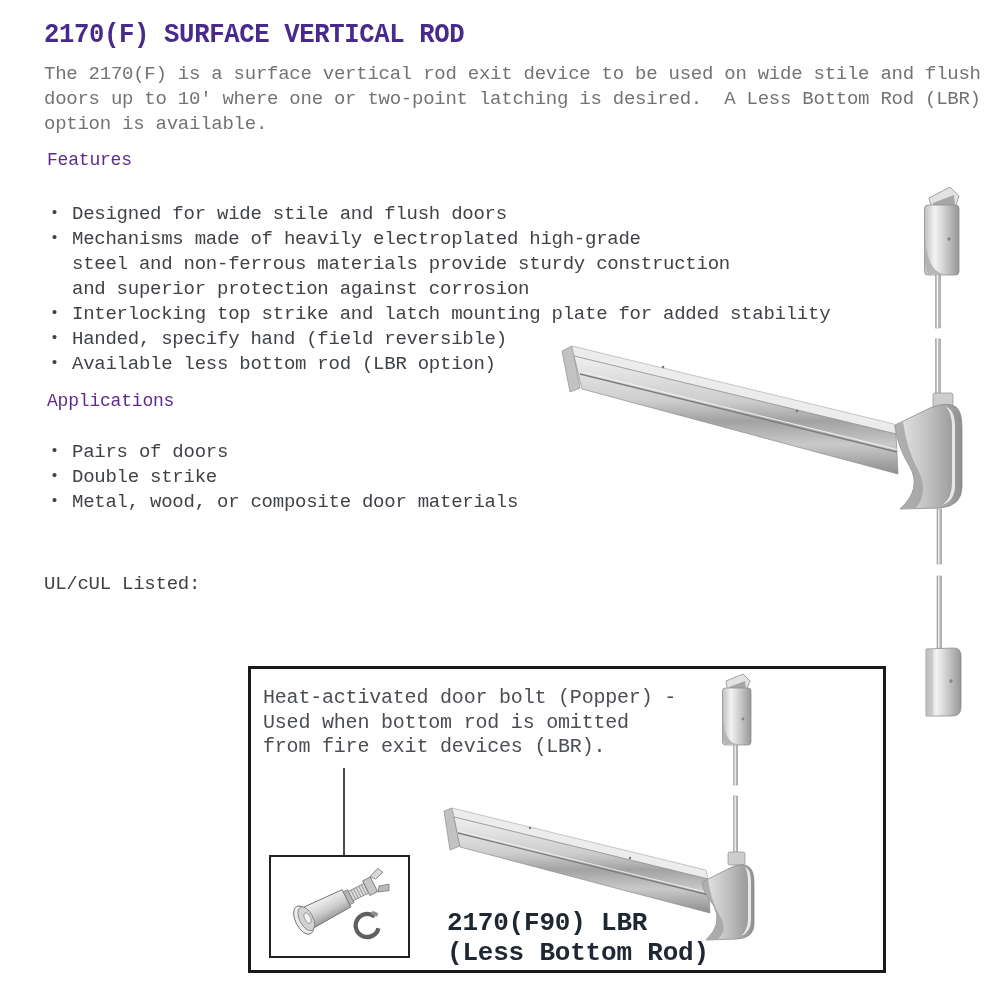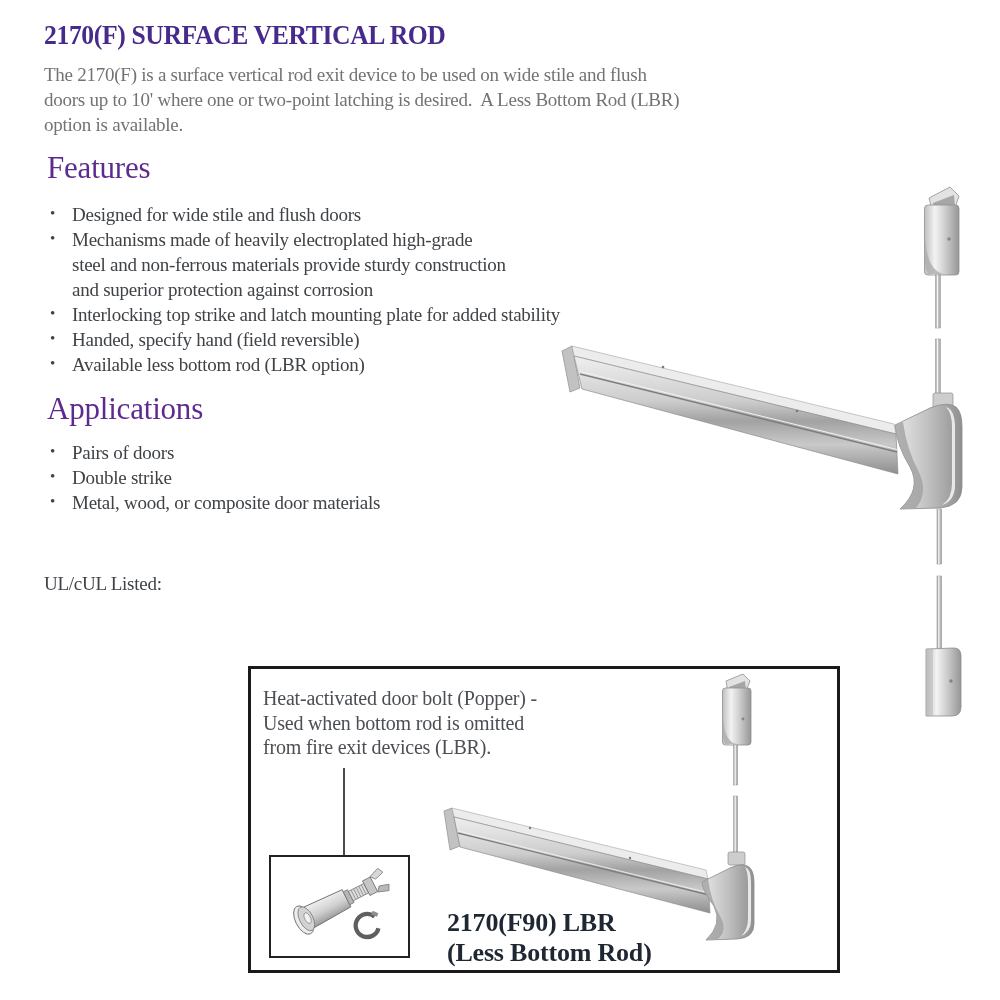--- a/index.html
+++ b/index.html
@@ -1,45 +1,45 @@
 <!DOCTYPE html>
 <html><head>
 <meta charset="utf-8">
 <style>
   html,body{margin:0;padding:0;background:#fff;}
   .page{
     position:relative;width:1000px;height:1000px;background:#ffffff;overflow:hidden;
-    font-family:Liberation Serif, serif;color:#3f4347;
+    font-family:Liberation Mono, monospace;color:#3f4347;
   }
   .abs{position:absolute;}
   .page-title{
     left:44px;top:20px;font-size:27px;font-weight:bold;color:#472a8c;
     letter-spacing:-0.4px;transform:scaleX(.95);transform-origin:left top;white-space:nowrap;
   }
   .intro{
     left:44px;top:62px;font-size:19px;line-height:25px;letter-spacing:-0.25px;
     white-space:pre-wrap;color:#737373;
   }
   .sec-heading{
-    font-size:31px;font-weight:400;color:#5d2b90;letter-spacing:-0.2px;white-space:nowrap;
+    font-size:18px;font-weight:400;color:#5d2b90;letter-spacing:-0.2px;white-space:nowrap;
   }
   .h-features{left:47px;top:150px;}
   .h-apps{left:47px;top:391px;}
   .h-cert{left:47px;top:525px;}
   ul.blist{left:47px;margin:0;padding:0;list-style:none;font-size:19px;line-height:25px;letter-spacing:-0.25px;}
   .l-features{top:202px;}
   .l-apps{top:440px;}
   ul.blist li{position:relative;padding-left:25px;margin:0;}
   ul.blist .dot{position:absolute;left:3px;top:-1px;font-size:15px;color:#3f4347;}
   ul.blist .btxt{white-space:pre-line;display:block;}
   .ul-row{left:44px;top:572px;display:flex;font-size:19px;line-height:24.5px;letter-spacing:-0.25px;}
   .ul-label{width:122px;flex:0 0 122px;white-space:nowrap;}
   .ul-text{white-space:pre-line;}
   .inset-box{
-    left:248px;top:666px;width:592px;height:307px;box-sizing:border-box;
+    left:248px;top:666px;width:638px;height:307px;box-sizing:border-box;
     border:3px solid #1a1a1a;background:#fff;
   }
   .inset-note{
     position:absolute;left:12px;top:17px;font-size:20px;line-height:24.5px;
     letter-spacing:-0.2px;color:#4b4f54;white-space:pre-line;
   }
   .leader-line{position:absolute;left:92px;top:99px;width:2px;height:87px;background:#4a4a4a;}
   .popper-box{
     position:absolute;left:18px;top:186px;width:141px;height:103px;box-sizing:border-box;
     border:2px solid #222;background:#fff;

